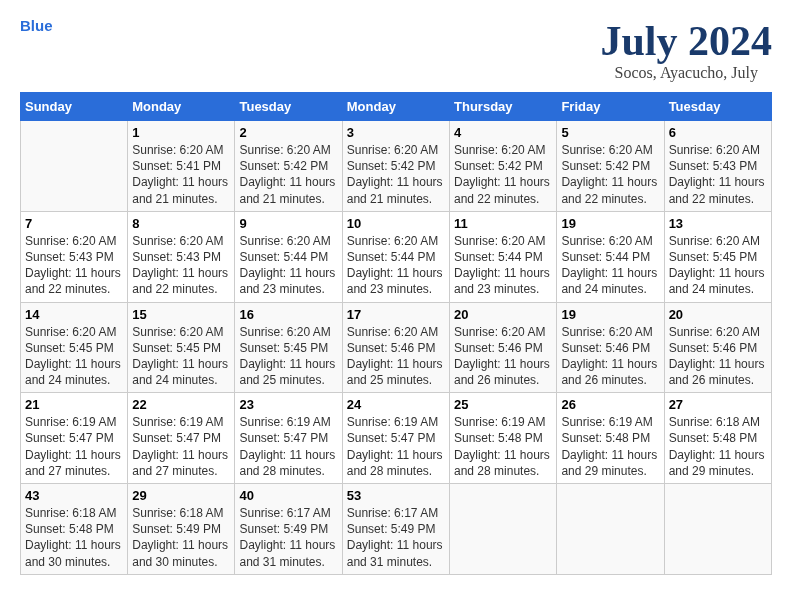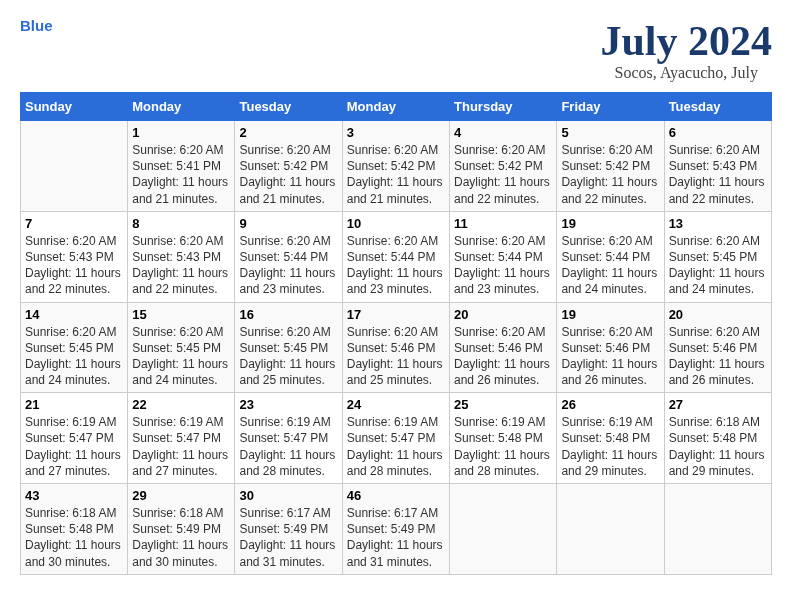--- a/index.html
+++ b/index.html
@@ -308,28 +308,28 @@
 and 30 minutes.</div>
         </td>
         <td>
           <span class="day-num">29</span>
           <div class="day-info" style="white-space: pre-line;">Sunrise: 6:18 AM
 Sunset: 5:49 PM
 Daylight: 11 hours
 and 30 minutes.</div>
         </td>
         <td>
-          <span class="day-num">30</span>
+          <span class="day-num">40</span>
           <div class="day-info" style="white-space: pre-line;">Sunrise: 6:17 AM
 Sunset: 5:49 PM
 Daylight: 11 hours
 and 31 minutes.</div>
         </td>
         <td>
-          <span class="day-num">46</span>
+          <span class="day-num">53</span>
           <div class="day-info" style="white-space: pre-line;">Sunrise: 6:17 AM
 Sunset: 5:49 PM
 Daylight: 11 hours
 and 31 minutes.</div>
         </td>
         <td class="empty"></td>
         <td class="empty"></td>
         <td class="empty"></td>
       </tr>
     </tbody>

